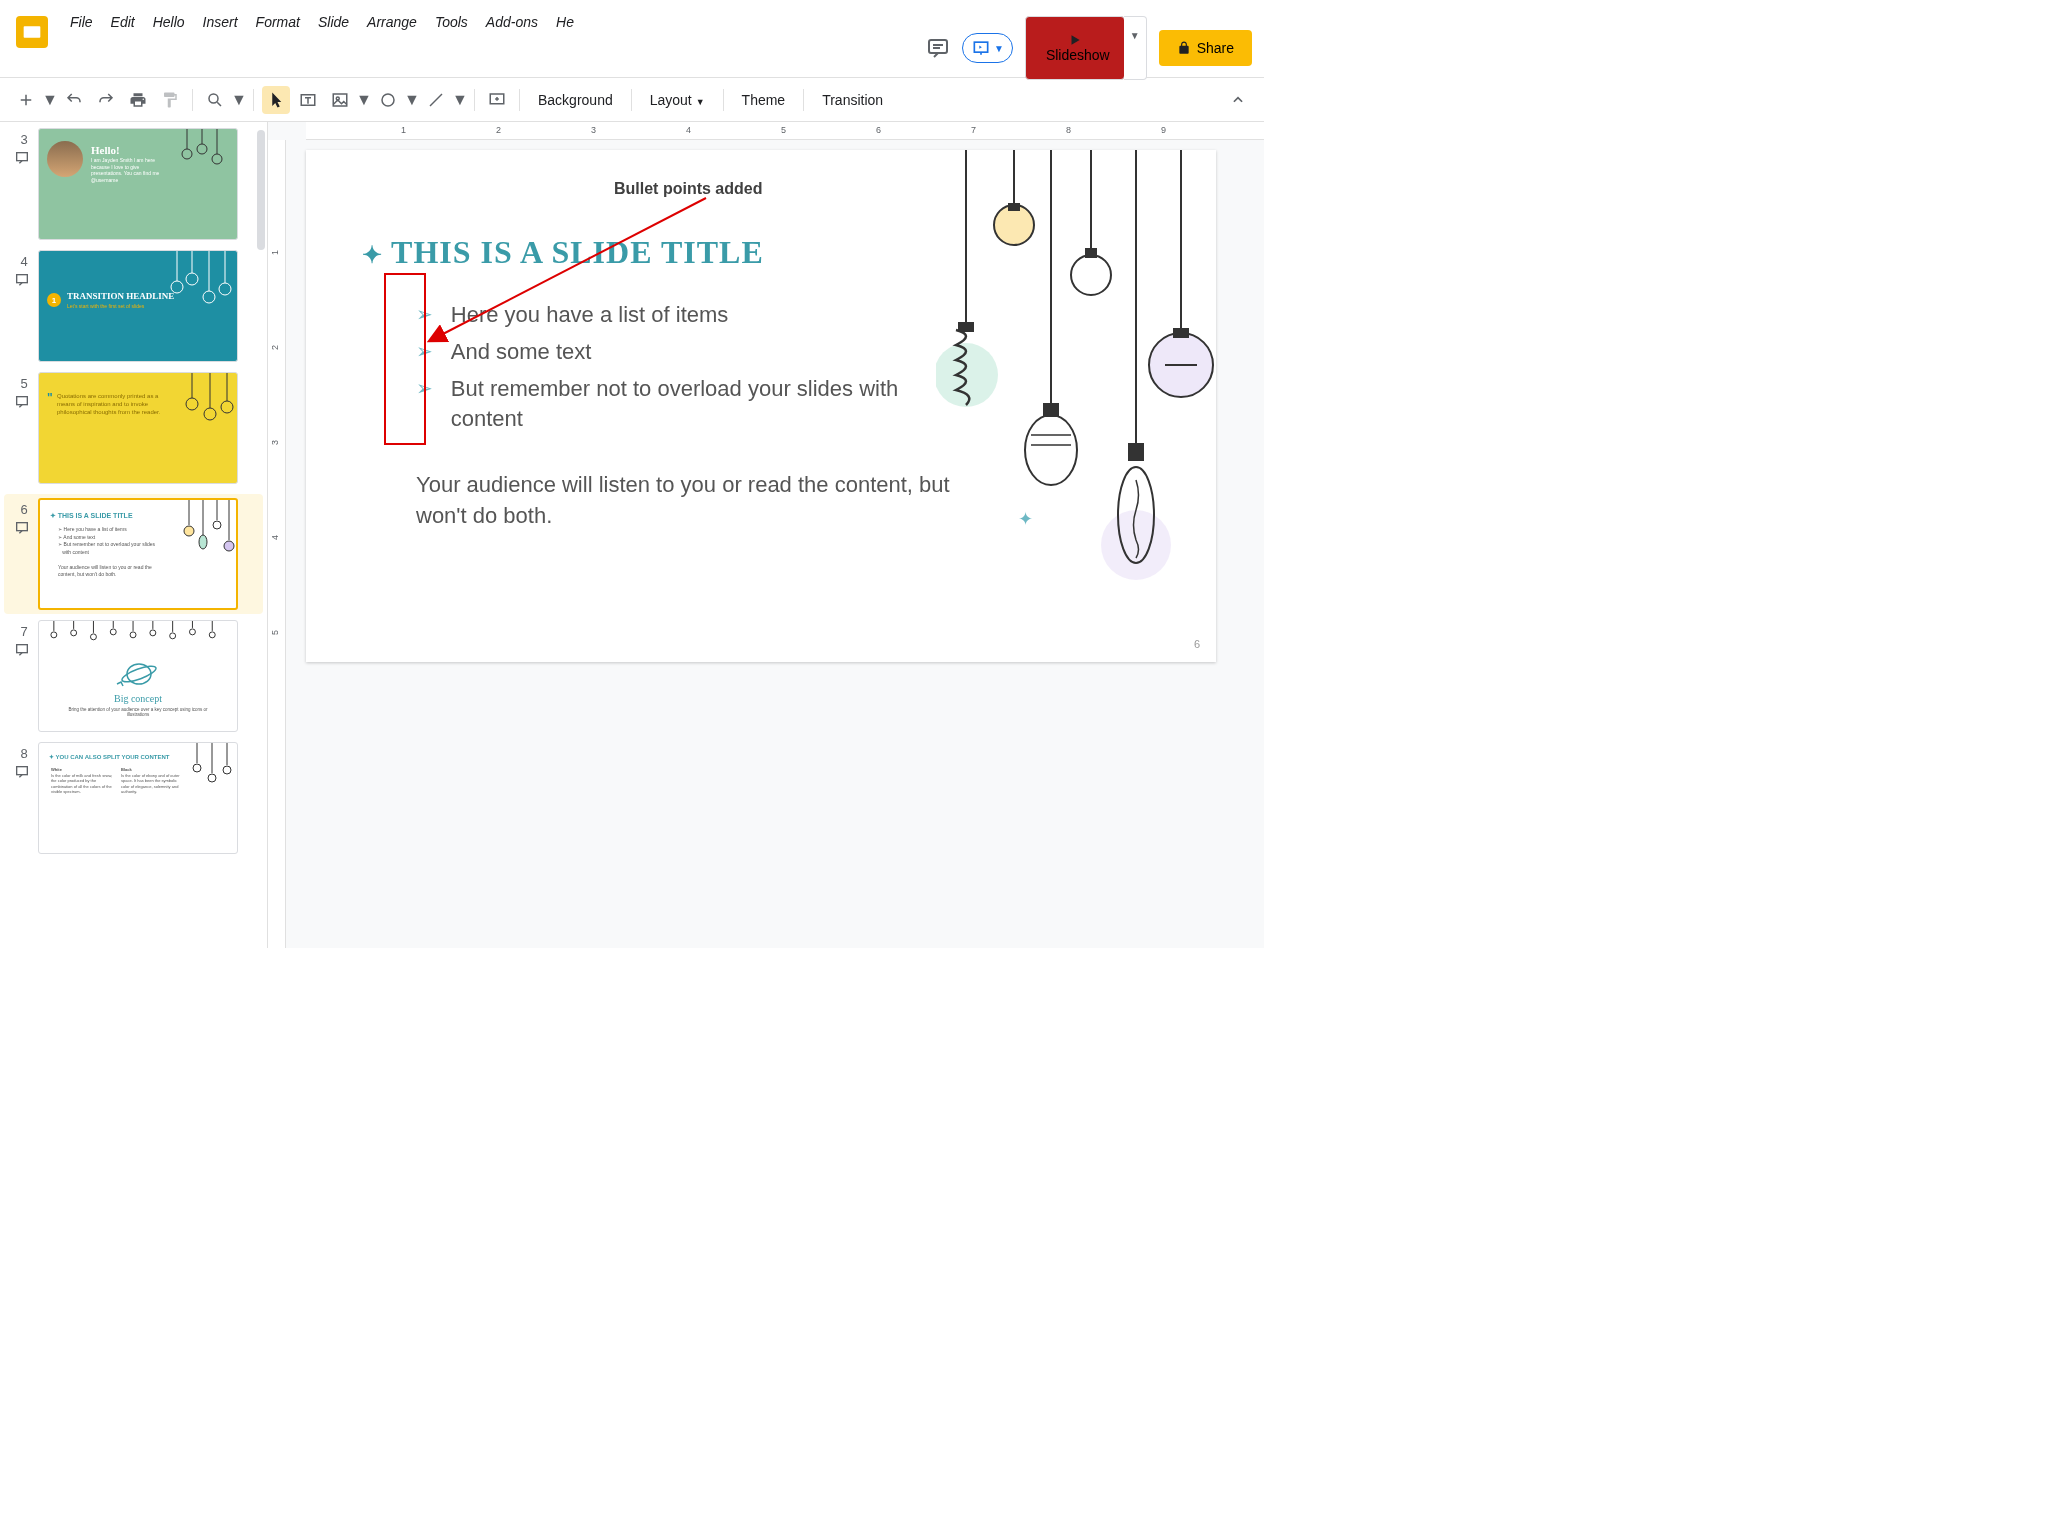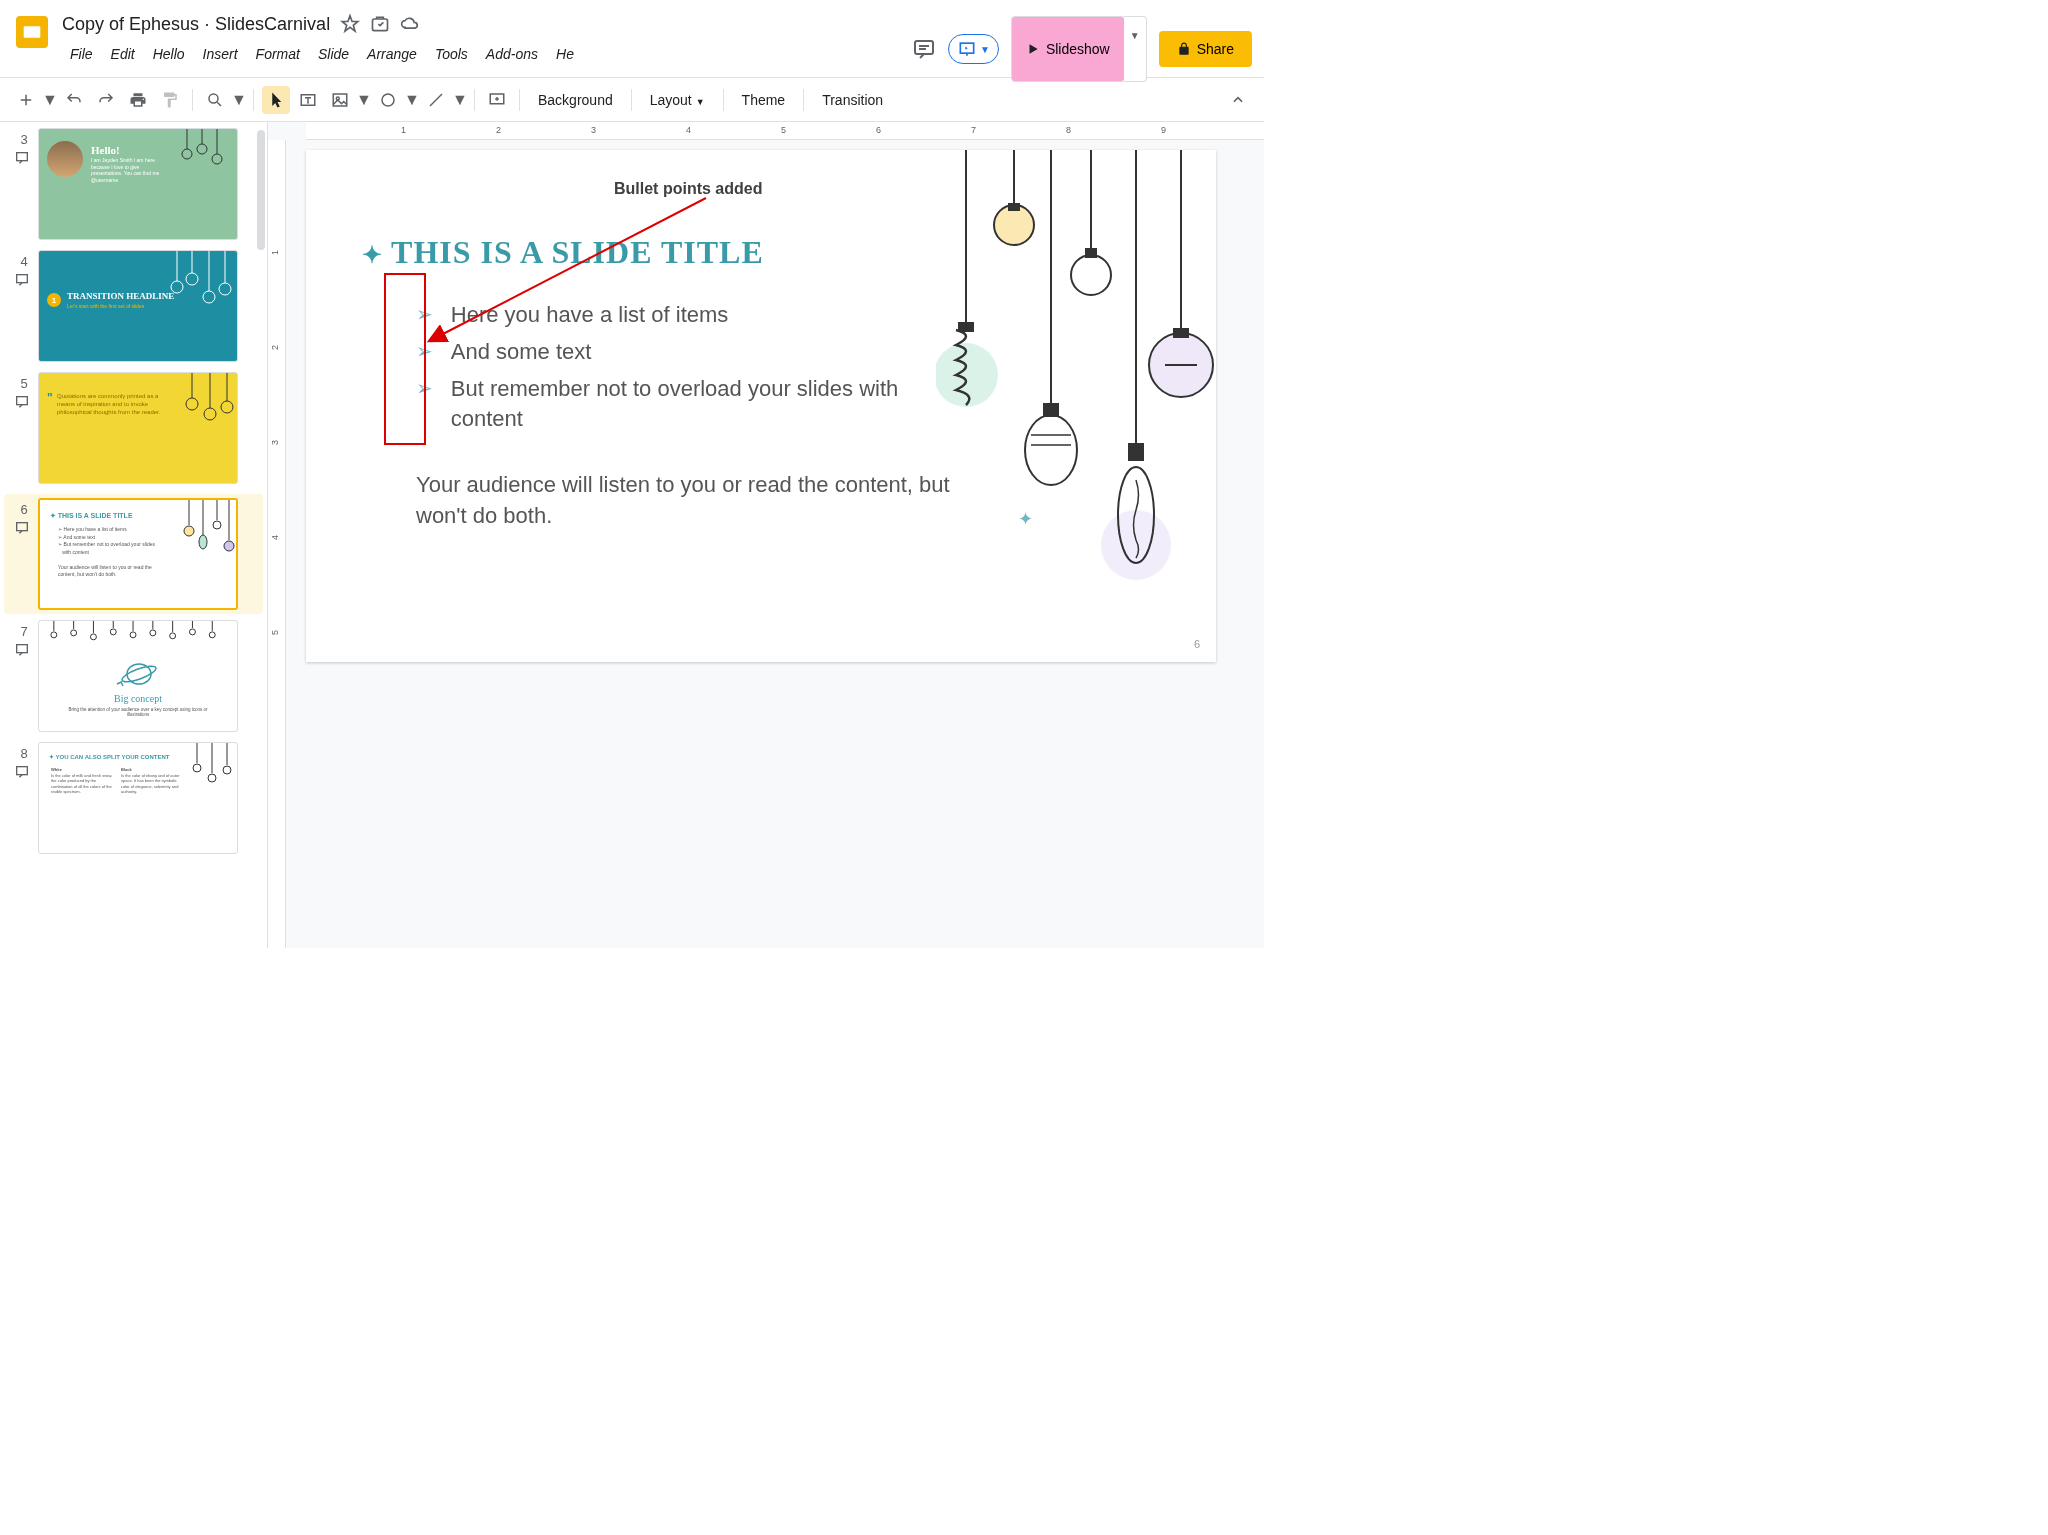--- a/index.html
+++ b/index.html
@@ -14,21 +14,21 @@
   .title-row { display: flex; align-items: center; height: 32px; }
   .doc-title { font-size: 18px; color: #202124; margin-right: 10px; }
   .title-icons { display: flex; gap: 10px; }
   .title-icon { width: 20px; height: 20px; color: #5f6368; cursor: pointer; }
   .menu-row { display: flex; gap: 2px; margin-top: 2px; }
   .menu-item { padding: 4px 8px; font-size: 14px; color: #202124; cursor: pointer; border-radius: 4px; font-style: italic; }
   .header-right { display: flex; align-items: center; gap: 12px; margin-top: 8px; }
   .comment-icon { width: 24px; height: 24px; color: #5f6368; cursor: pointer; }
   .present-box { display: flex; align-items: center; border: 1px solid #1a73e8; border-radius: 20px; padding: 4px 8px; cursor: pointer; }
   .present-box svg { width: 20px; height: 20px; fill: #1a73e8; }
-  .slideshow-btn { display: flex; align-items: center; border: 1px solid #dadce0; border-radius: 4px; padding: 24px 14px; cursor: pointer; background: #f9a8d4; }
+  .slideshow-btn { display: flex; align-items: center; border: 1px solid #dadce0; border-radius: 4px; padding: 16px 14px; cursor: pointer; background: #b91c1c; flex-direction: column; }
   .slideshow-btn-text { font-size: 14px; margin-left: 6px; }
   .slideshow-dd { border: 1px solid #dadce0; border-left: none; border-radius: 0 4px 4px 0; padding: 8px 6px; margin-left: -1px; cursor: pointer; background: #fff; }
   .share-btn { background: #fbbc04; border-radius: 4px; padding: 10px 18px; display: flex; align-items: center; cursor: pointer; }
   .share-btn-text { font-size: 14px; font-weight: 400; margin-left: 6px; }
   
   
   .toolbar { display: flex; align-items: center; padding: 6px 12px; border-bottom: 1px solid #e0e0e0; height: 44px; gap: 4px; }
   .tb-btn { width: 28px; height: 28px; display: flex; align-items: center; justify-content: center; cursor: pointer; border-radius: 4px; color: #5f6368; }
   .tb-btn.active { background: #fce8b2; }
   .tb-dd { width: 12px; height: 28px; display: flex; align-items: center; justify-content: center; cursor: pointer; color: #5f6368; }
@@ -86,42 +86,20 @@
 
 <div class="header">
   <div class="logo">
     <div class="logo-inner">
       <svg viewBox="0 0 24 18">
           <rect x="2" y="2" width="20" height="14" fill="#fff" rx="1"></rect>
         </svg>
     </div>
   </div>
   <div class="title-area">
-    <div class="title-row">
-      <div class="doc-title">Copy of Ephesus · SlidesCarnival</div>
-      <div class="title-icons">
-        <span class="title-icon">
-          <svg viewBox="0 0 24 24" fill="none" stroke="#5f6368" stroke-width="2">
-              <path d="M12 2l2.5 7h7l-5.5 4.5 2 7-6-4.5-6 4.5 2-7L2.5 9h7z"></path>
-            </svg>
-        </span>
-        <span class="title-icon">
-          <svg viewBox="0 0 24 24" fill="none" stroke="#5f6368" stroke-width="2">
-              <rect x="3" y="6" width="18" height="14" rx="2"></rect>
-              <path d="M8 6V4h8v2"></path>
-              <path d="M10 12l2 2 4-4"></path>
-            </svg>
-        </span>
-        <span class="title-icon">
-          <svg viewBox="0 0 24 24" fill="none" stroke="#5f6368" stroke-width="2">
-              <path d="M6 16a4 4 0 010-8 6 6 0 0111 2 3.5 3.5 0 011 6.9H6z"></path>
-            </svg>
-        </span>
-      </div>
-    </div>
     <div class="menu-row">
       <span class="menu-item">File</span>
       <span class="menu-item">Edit</span>
       <span class="menu-item">Hello</span>
       <span class="menu-item">Insert</span>
       <span class="menu-item">Format</span>
       <span class="menu-item">Slide</span>
       <span class="menu-item">Arrange</span>
       <span class="menu-item">Tools</span>
       <span class="menu-item">Add-ons</span>

